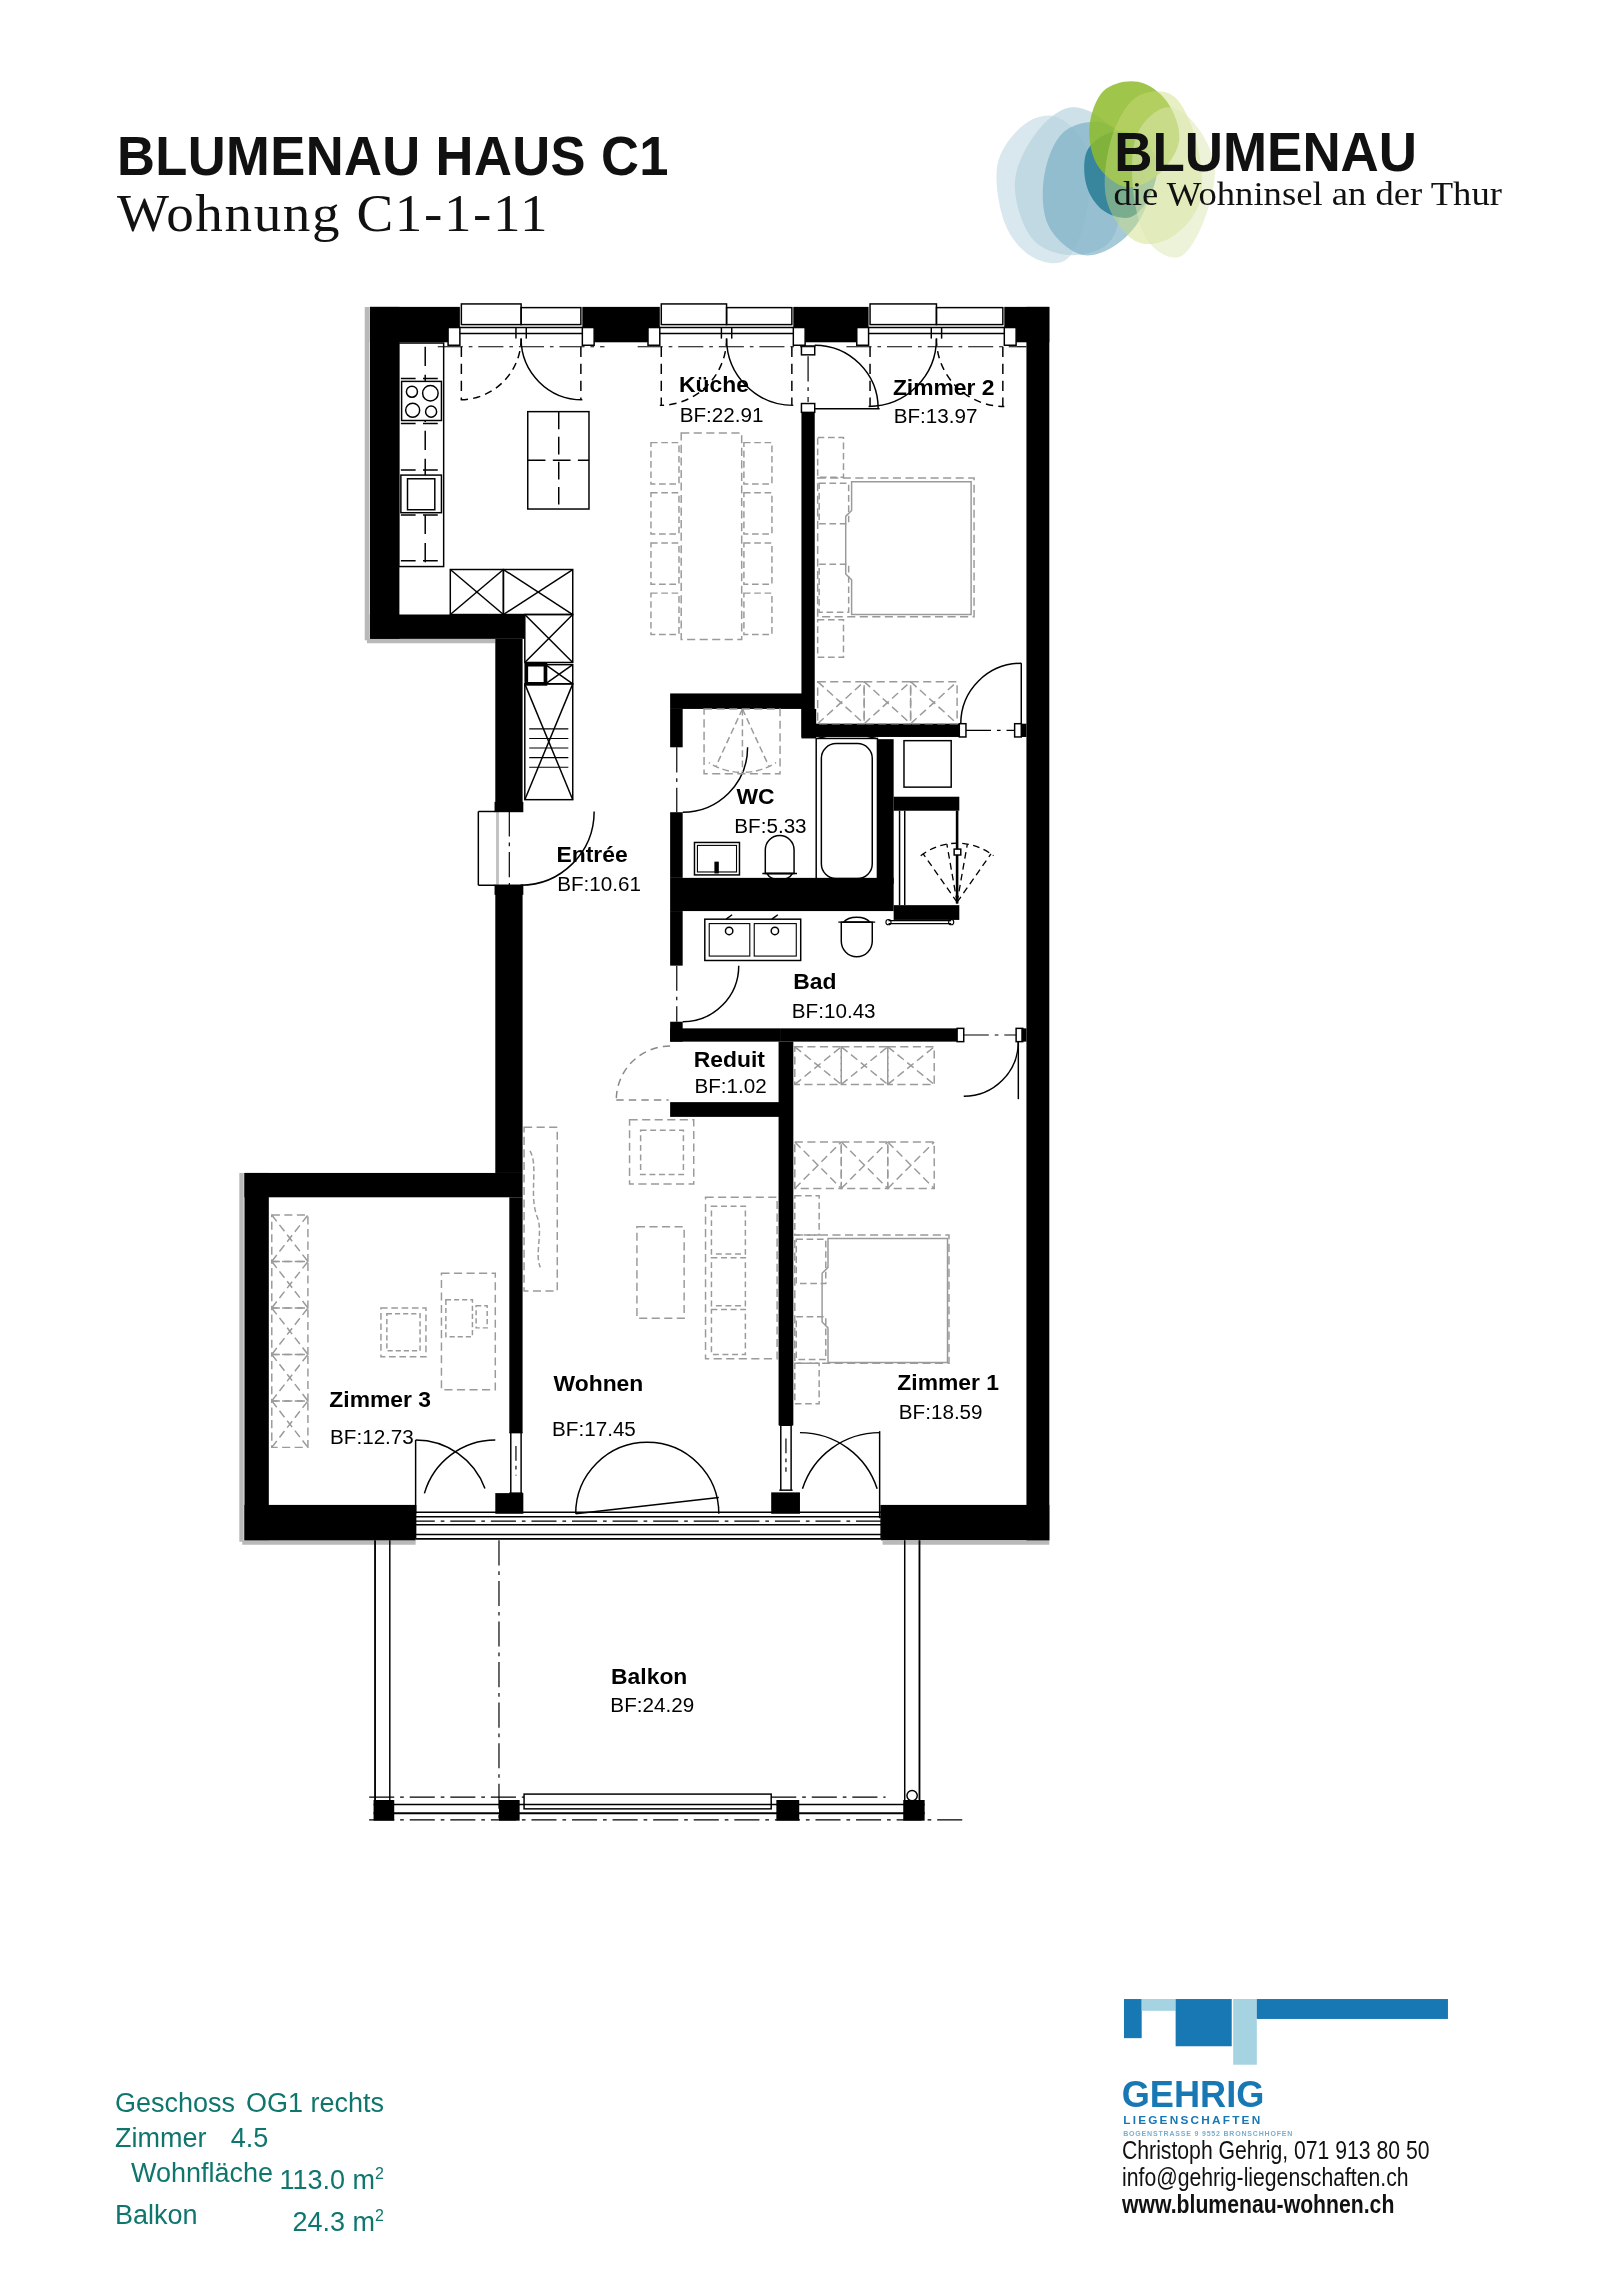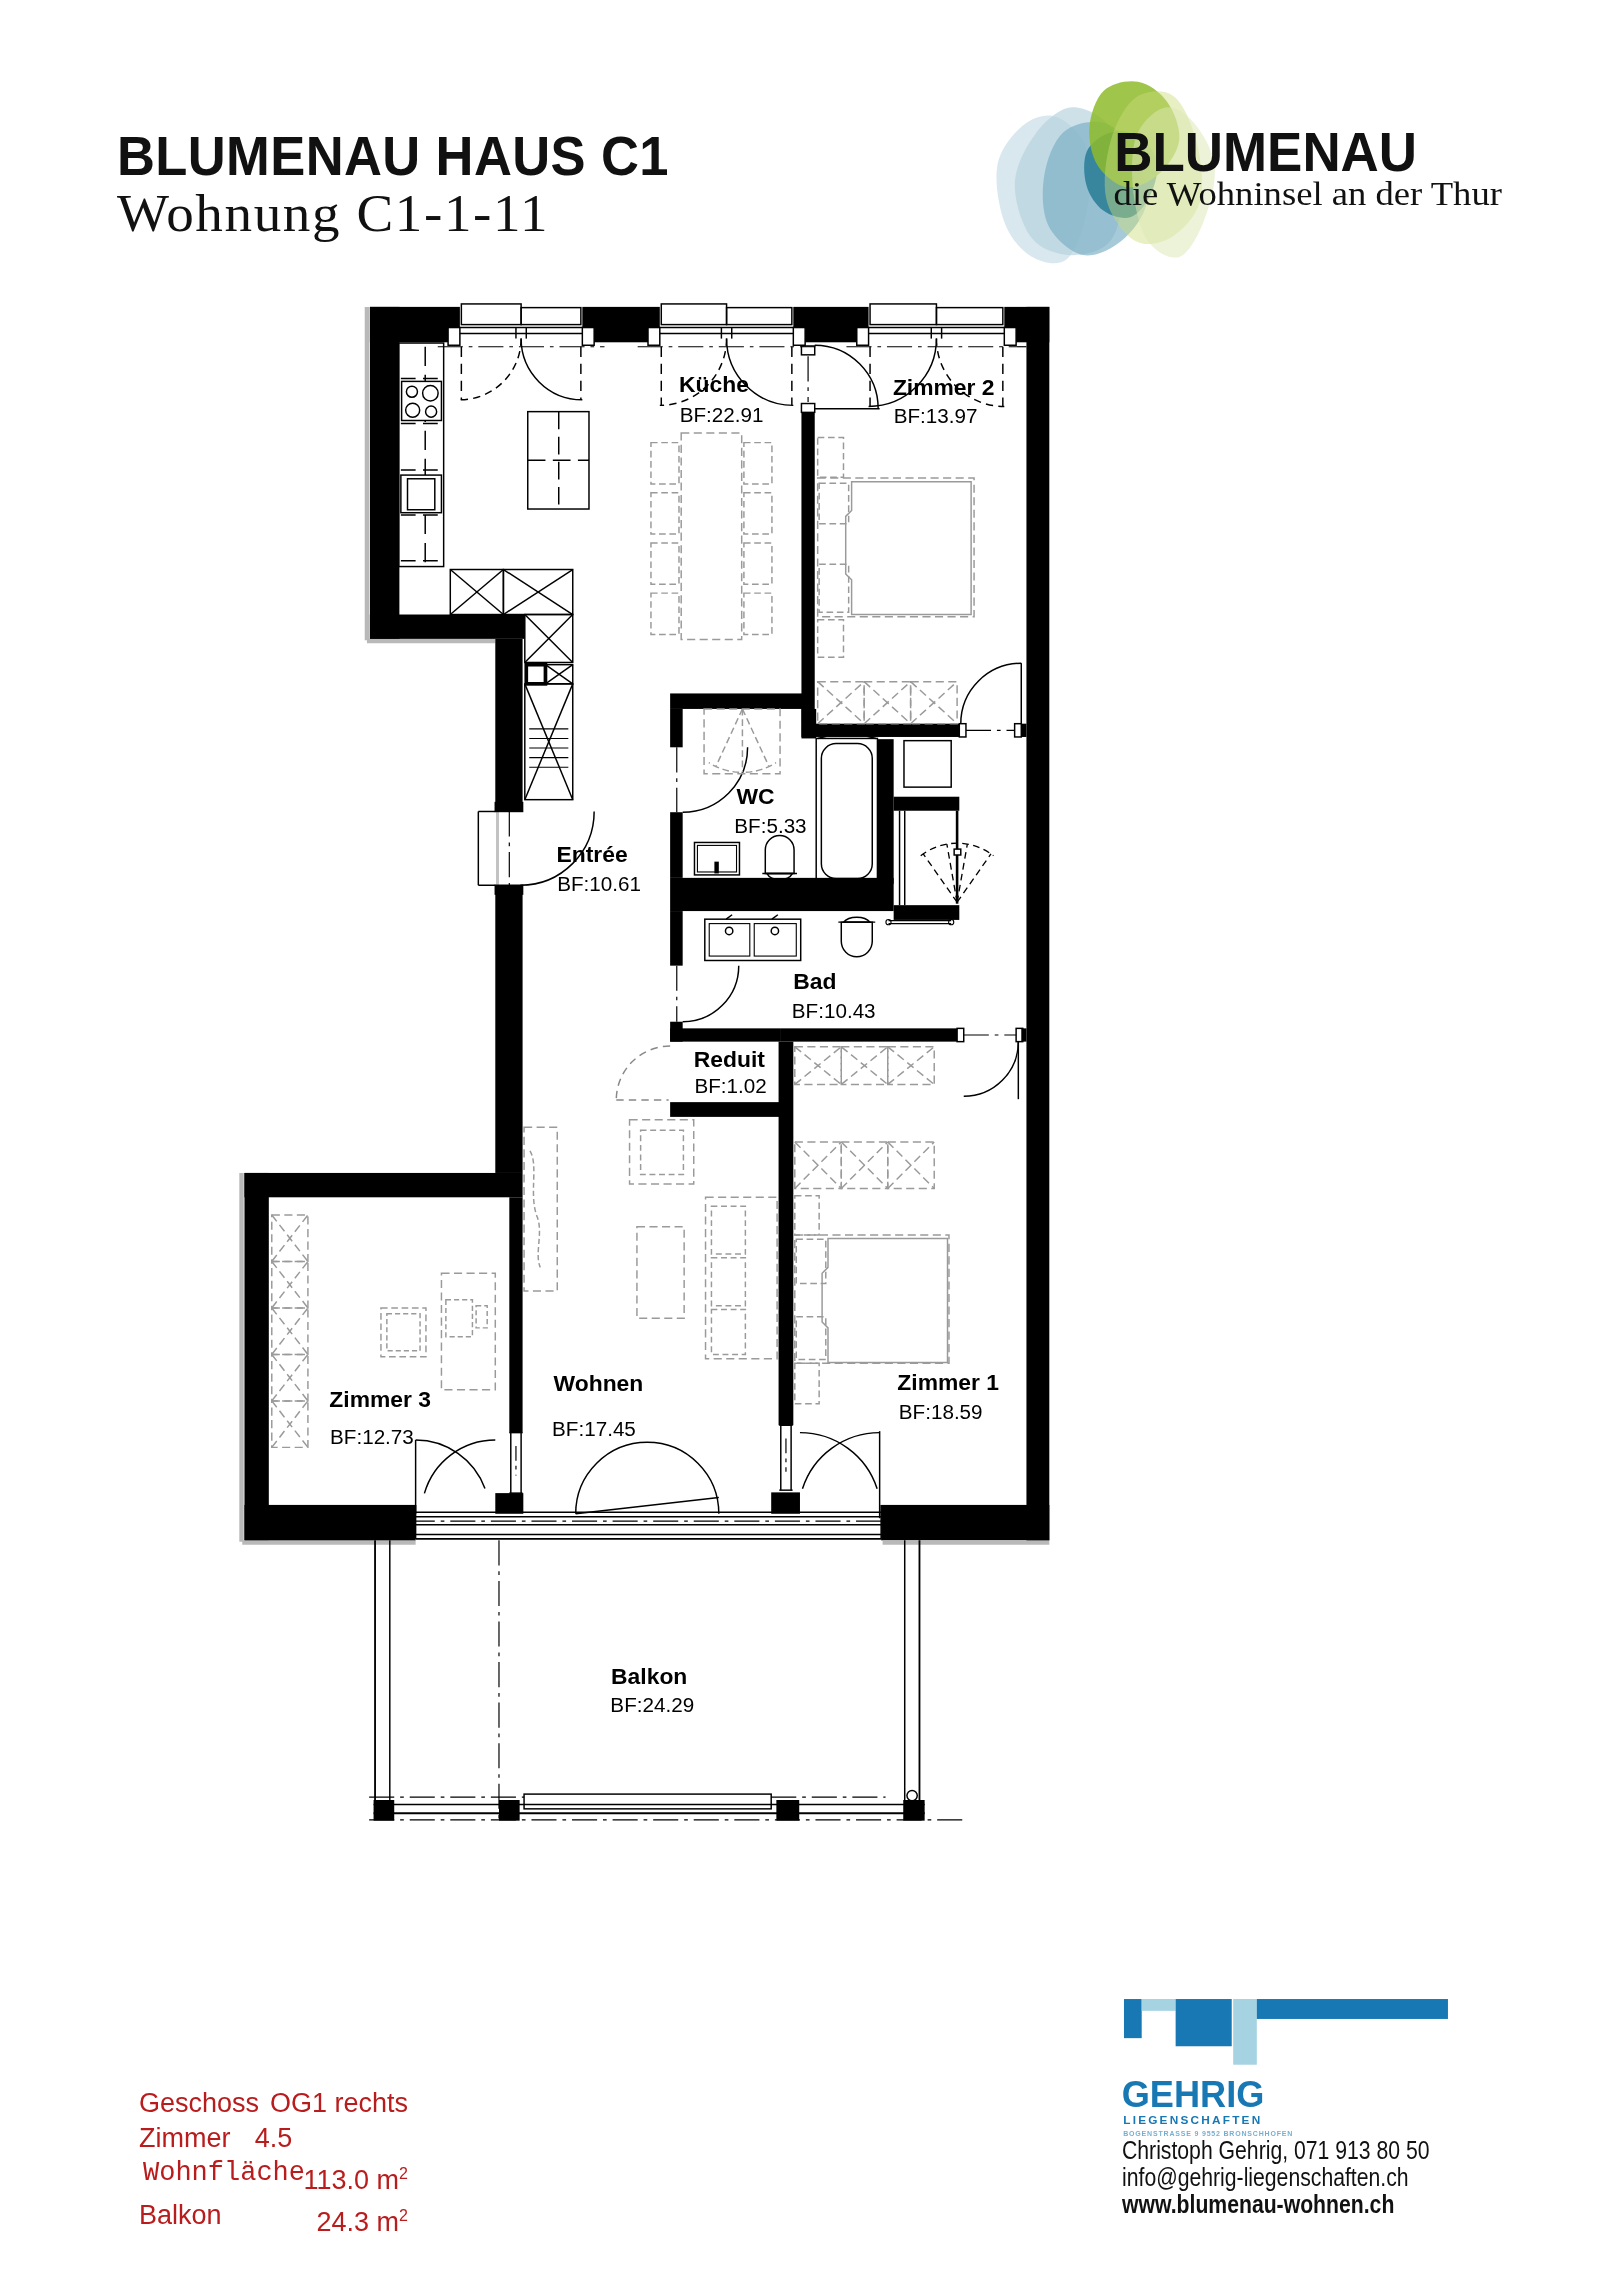--- a/index.html
+++ b/index.html
@@ -450,27 +450,27 @@
 <text x="750" y="1886" font-family="Liberation Sans, sans-serif" font-size="31" font-weight="bold" fill="#000">Wohnen</text>
     <text x="748" y="1946" font-family="Liberation Sans, sans-serif" font-size="28" fill="#000">BF:17.45</text>
 
 <text x="1216" y="1884" font-family="Liberation Sans, sans-serif" font-size="31" font-weight="bold" fill="#000">Zimmer 1</text>
     <text x="1218" y="1924" font-family="Liberation Sans, sans-serif" font-size="28" fill="#000">BF:18.59</text>
 
 <text x="828" y="2283" font-family="Liberation Sans, sans-serif" font-size="31" font-weight="bold" fill="#000">Balkon</text>
     <text x="827" y="2321" font-family="Liberation Sans, sans-serif" font-size="28" fill="#000">BF:24.29</text>
 </svg>
 
-<div class="abs" style="left:115px;top:2086px;width:269px;font-size:27px;color:#b91c1c;line-height:35px;white-space:nowrap;margin-left:24px;">
+<div class="abs" style="left:115px;top:2086px;width:269px;font-size:27px;color:#0f766e;line-height:35px;white-space:nowrap;">
 
   <div style="text-align:right;"><span style="position:absolute;left:0;">Geschoss</span>OG1 rechts</div>
 
   <div style="text-align:center;"><span style="position:absolute;left:0;">Zimmer</span>4.5</div>
 
-  <div style="text-align:right;"><span style="position:absolute;left:4px;font-family:Liberation Mono, monospace;">Wohnfläche</span>113.0 m<span style="font-size:16px;vertical-align:10.3px;">2</span></div>
+  <div style="text-align:right;"><span style="position:absolute;left:16px;">Wohnfläche</span>113.0 m<span style="font-size:16px;vertical-align:10.3px;">2</span></div>
 
   <div style="text-align:right;"><span style="position:absolute;left:0;">Balkon</span>24.3 m<span style="font-size:16px;vertical-align:10.3px;">2</span></div>
 </div>
 
 <svg class="abs" style="left:1107px;top:1985px;" width="369" height="155" viewBox="0 0 500 210">
   <g>
     <rect x="23" y="19" width="24" height="53" fill="#1878b4"></rect>
     <rect x="47" y="19" width="46" height="16" fill="#a5d3e2"></rect>
     <rect x="93" y="19" width="76" height="64" fill="#1878b4"></rect>
     <rect x="171" y="19" width="32" height="89" fill="#a5d3e2"></rect>

